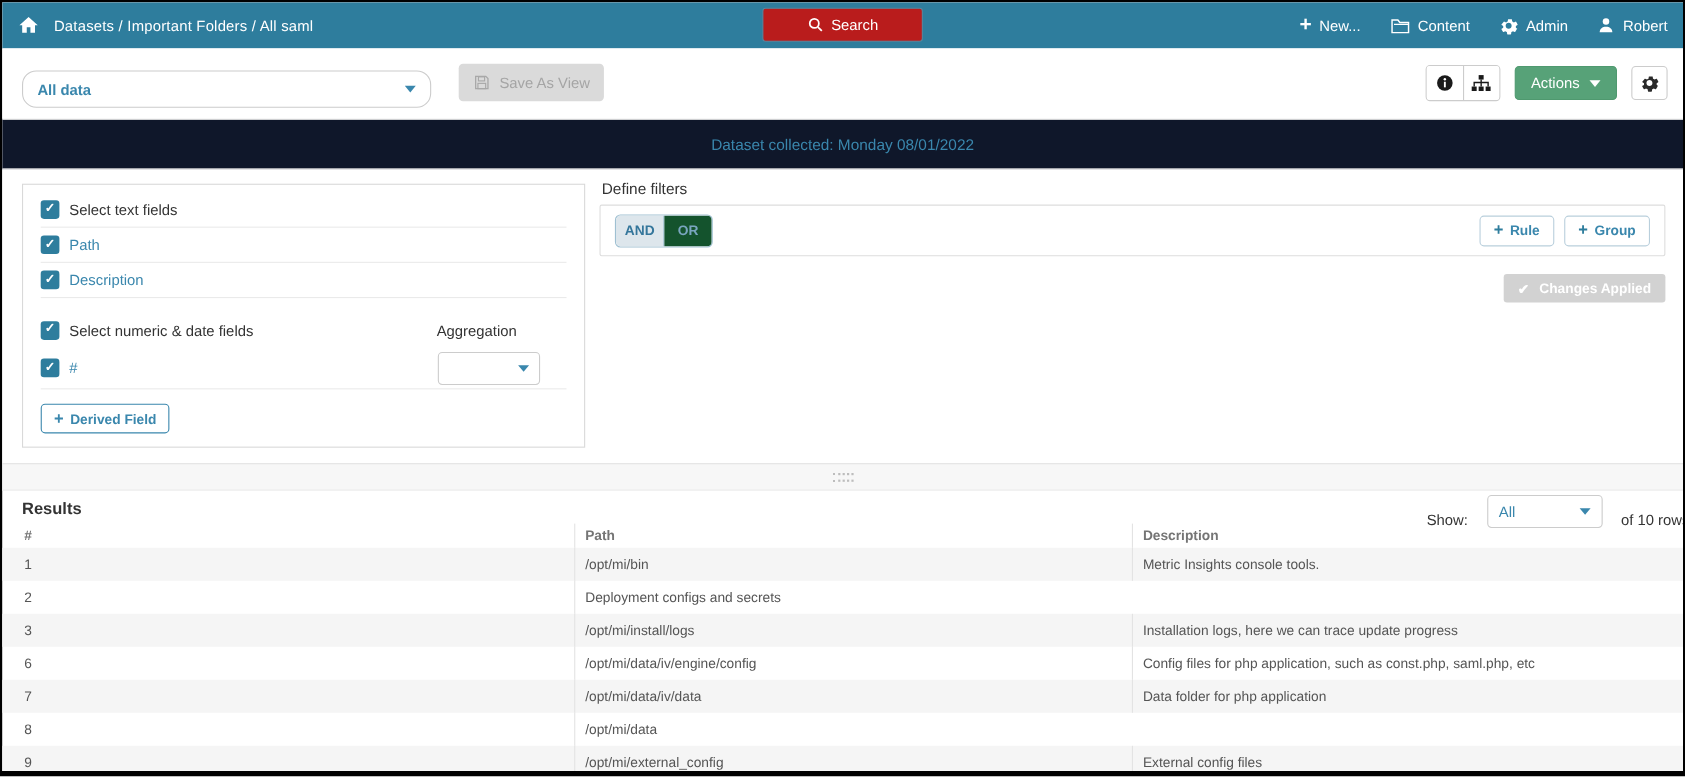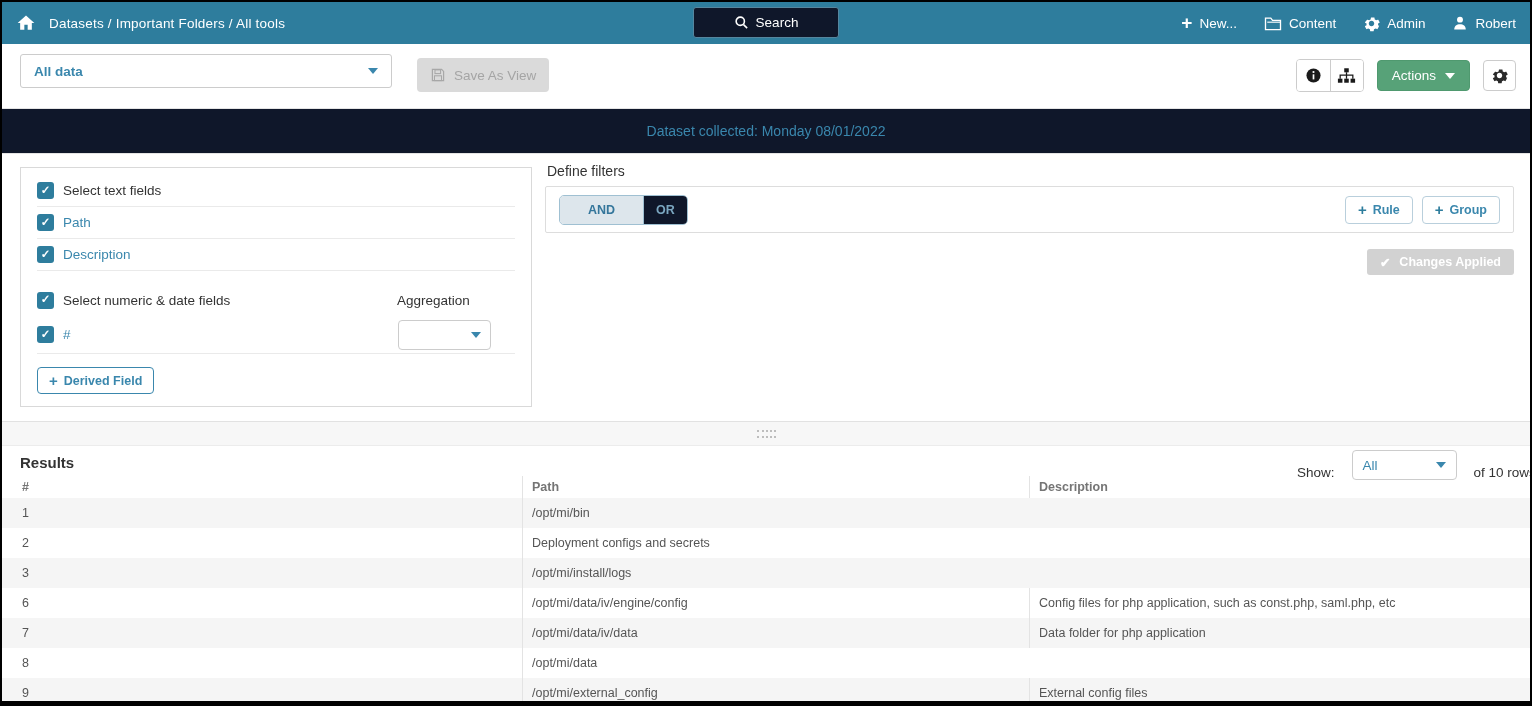--- a/index.html
+++ b/index.html
@@ -11,32 +11,32 @@
     font-family:"Liberation Sans", sans-serif;
   }
   
   .navbar {
     height:42px; background:#2e7d9d; color:#fff;
     display:flex; align-items:center; padding:0 14px; position:relative;
   }
   .nav-breadcrumb { margin-left:13px; font-size:13.5px; letter-spacing:.2px; }
   .nav-search {
     position:absolute; left:50%; transform:translateX(-50%); top:5px;
-    width:146px; height:31px; background:#0f172a; border:1px solid #55869e;
+    width:146px; height:31px; background:#b91c1c; border:1px solid #55869e;
     border-radius:3px; display:flex; align-items:center; justify-content:center;
     gap:7px; font-size:13.5px; color:#fff; cursor:pointer;
   }
   .nav-right { margin-left:auto; display:flex; align-items:center; gap:27px; font-size:13.5px; }
   .nav-item { display:flex; align-items:center; gap:7px; cursor:pointer; white-space:nowrap; }
   .nav-plus { font-size:19px; font-weight:bold; line-height:14px; }
   
   .toolbar { position:relative; height:64px; background:#fff; }
   .view-select {
-    position:absolute; left:18px; top:10px; width:372px; height:34px;
-    border:1px solid #ccc; border-radius:3px; background:#fff;
+    position:absolute; left:18px; top:20px; width:372px; height:34px;
+    border:1px solid #ccc; border-radius:13px; background:#fff;
     display:flex; align-items:center; padding:0 13px; cursor:pointer;
   }
   .view-select-label { color:#3a87ad; font-weight:bold; font-size:13.5px; }
   .save-view-btn {
     position:absolute; left:415px; top:14px; height:34px; padding:0 13px;
     background:#dadada; border-radius:4px; display:flex; align-items:center;
     gap:8px; color:#a5a5a5; font-size:13.5px;
   }
   .toolbar-right { position:absolute; right:14px; top:15px; display:flex; align-items:center; gap:13px; }
   .btn-group { display:flex; border:1px solid #ccc; border-radius:4px; overflow:hidden; background:#fff; }
@@ -91,22 +91,22 @@
   }
   .derived-btn .plus { font-size:15px; font-weight:bold; }
   .filters { position:absolute; left:543px; top:0; right:16px; }
   .filters-title { font-size:14px; color:#333; padding:9px 0 7px 2px; }
   .filters-box {
     border:1px solid #ddd; border-radius:2px; height:47px; background:#fff;
     display:flex; align-items:center; padding:0 13px;
   }
   .andor { display:flex; border:1px solid #9fc0d2; border-radius:5px; overflow:hidden;
     font-size:12.5px; font-weight:bold; }
-  .andor-and { background:#dde6ec; color:#34769b; padding:7px 28px; border-right:1px solid #9fc0d2; cursor:pointer; }
-  .andor-or  { background:#0f172a; color:#7aa6c0; padding:7px 12px; cursor:pointer; }
+  .andor-and { background:#dde6ec; color:#34769b; padding:7px 8px; border-right:1px solid #9fc0d2; cursor:pointer; }
+  .andor-or  { background:#14532d; color:#7aa6c0; padding:7px 12px; cursor:pointer; }
   .rule-group { margin-left:auto; display:flex; gap:9px; }
   .rg-btn {
     border:1px solid #b9cfdc; border-radius:4px; background:#fff; color:#3a87ad;
     font-weight:bold; font-size:12.5px; height:28px; padding:0 12px;
     display:flex; align-items:center; gap:6px; cursor:pointer;
   }
   .rg-btn .plus { font-size:15px; color:#2e7d9d; }
   .filters-footer { display:flex; justify-content:flex-end; margin-top:16px; }
   .changes-btn {
     background:#d2d2d2; color:#fff; font-weight:bold; font-size:12.5px; height:26px;
@@ -147,21 +147,21 @@
 <body>
 
 <div class="frame">
 
   <div class="navbar">
     <span style="display:flex;">
       <svg width="20" height="20" viewBox="0 0 24 24">
           <path d="M12 3 2 12h3v8h5v-6h4v6h5v-8h3z" fill="#fff"></path>
         </svg>
     </span>
-    <span class="nav-breadcrumb">Datasets / Important Folders / All tools</span>
+    <span class="nav-breadcrumb">Datasets / Important Folders / All saml</span>
 
     <div class="nav-search">
       <span style="display:flex;">
         <svg width="15" height="15" viewBox="0 0 16 16">
             <circle cx="6.7" cy="6.7" r="4.4" fill="none" stroke="#fff" stroke-width="1.7"></circle>
             <line x1="10.2" y1="10.2" x2="14" y2="14" stroke="#fff" stroke-width="1.7"></line>
           </svg>
       </span>
       <span>Search</span>
     </div>
@@ -347,28 +347,30 @@
     <div class="table">
       <div class="t-row t-head">
         <div class="c1">#</div>
         <div class="c2">Path</div>
         <div class="c3">Description</div>
       </div>
       <div class="t-body">
         <div class="t-row">
           <div class="c1">1</div>
           <div class="c2">/opt/mi/bin</div>
+          <div class="c3">Metric Insights console tools.</div>
         </div>
         <div class="t-row">
           <div class="c1">2</div>
           <div class="c3">Deployment configs and secrets</div>
         </div>
         <div class="t-row">
           <div class="c1">3</div>
           <div class="c2">/opt/mi/install/logs</div>
+          <div class="c3">Installation logs, here we can trace update progress</div>
         </div>
         <div class="t-row">
           <div class="c1">6</div>
           <div class="c2">/opt/mi/data/iv/engine/config</div>
           <div class="c3">Config files for php application, such as const.php, saml.php, etc</div>
         </div>
         <div class="t-row">
           <div class="c1">7</div>
           <div class="c2">/opt/mi/data/iv/data</div>
           <div class="c3">Data folder for php application</div>

